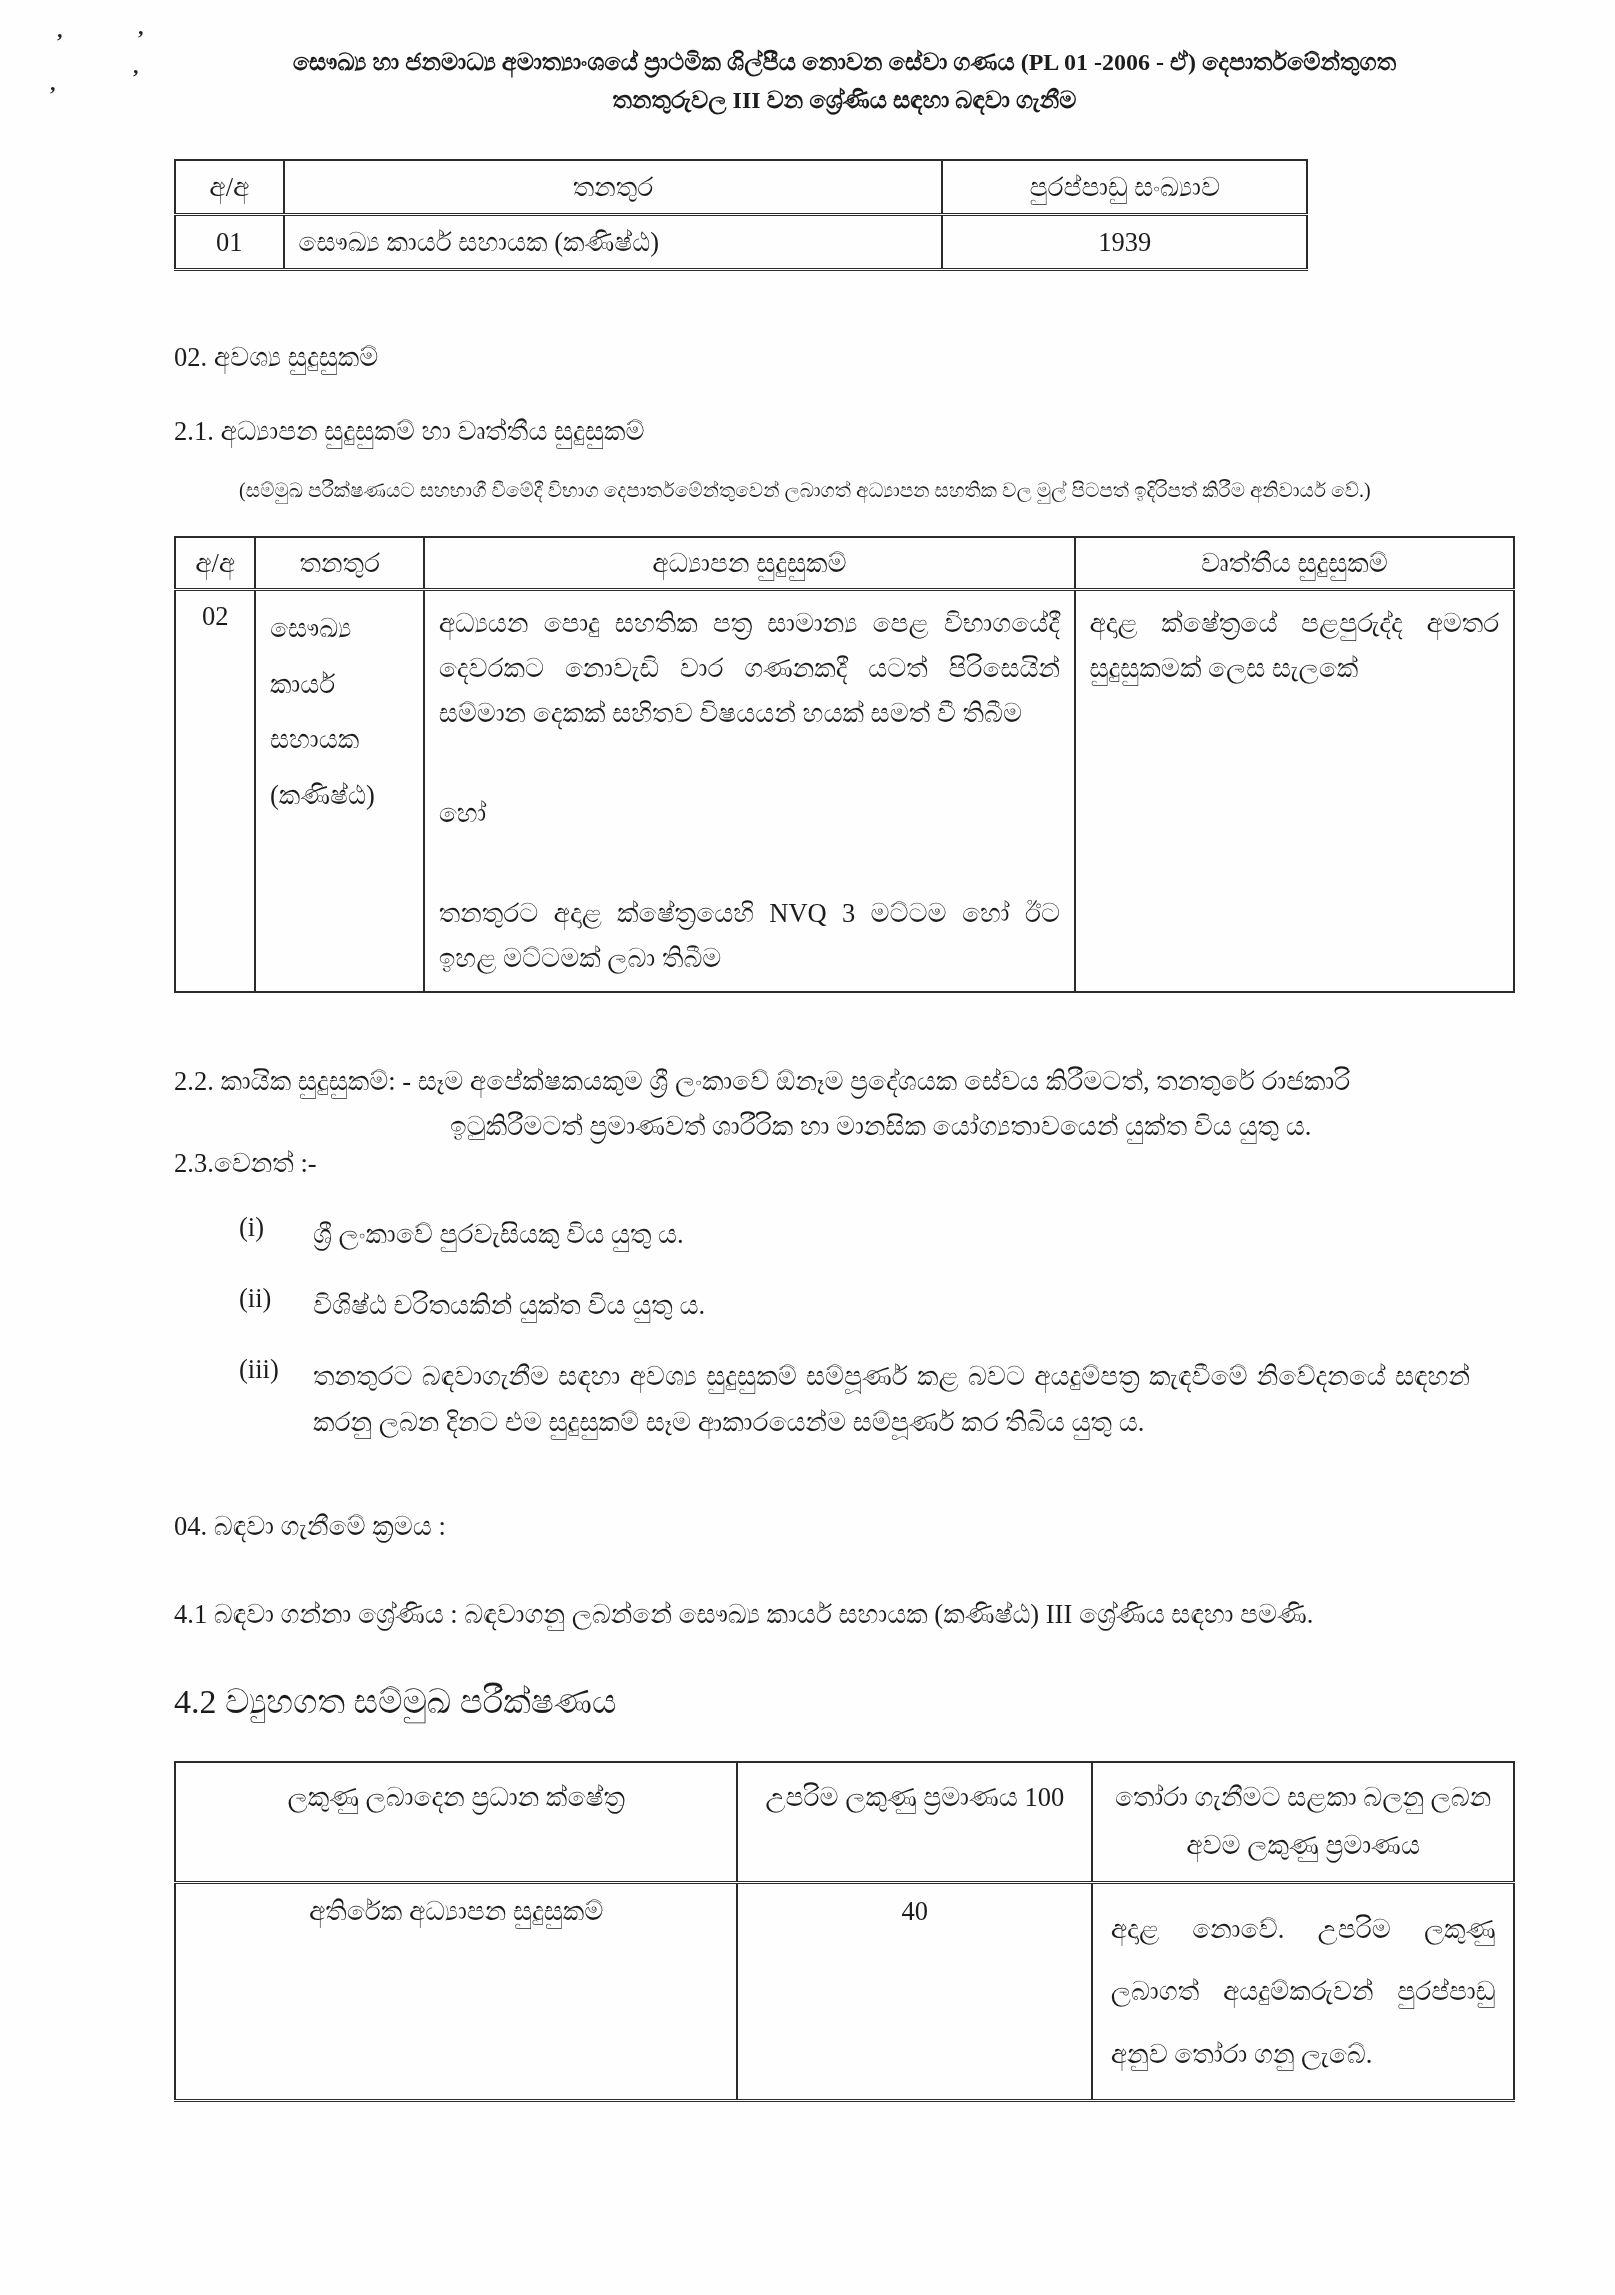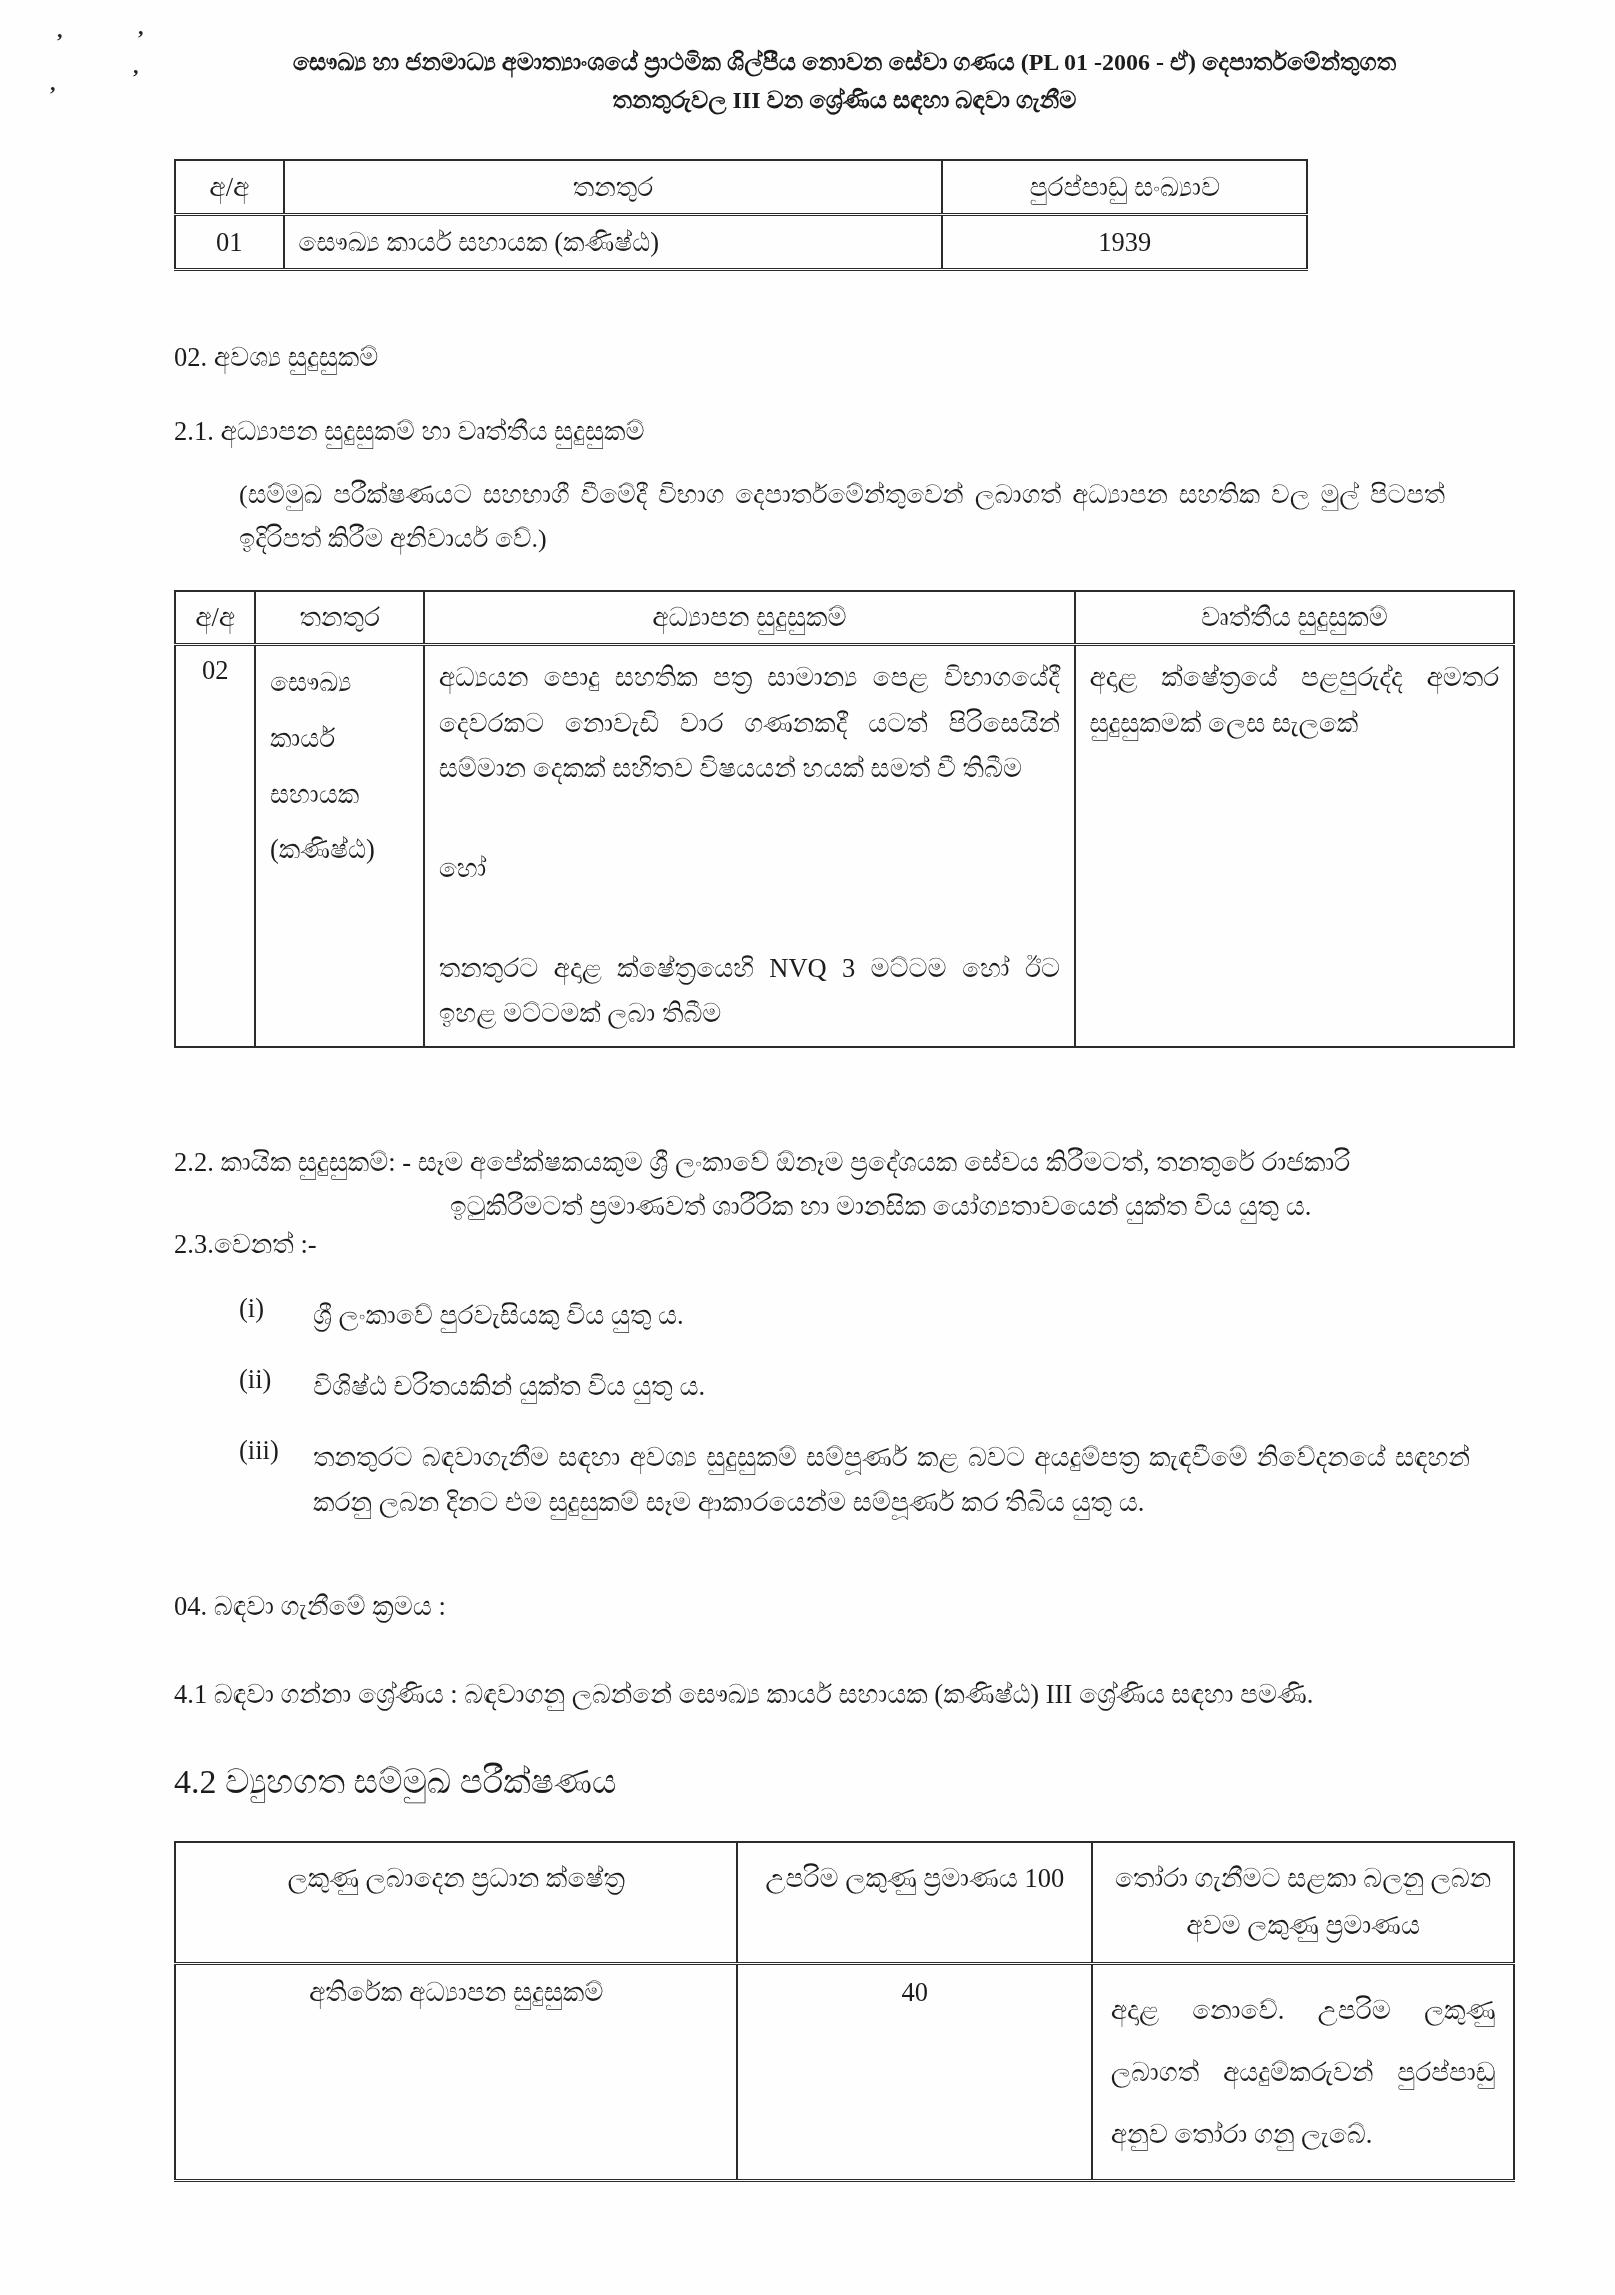--- a/index.html
+++ b/index.html
@@ -52,21 +52,21 @@
   .v-no { width:9.6%; text-align:center; }
   .v-post { width:58.2%; text-align:left; }
   .v-cnt { width:32.2%; text-align:center; }
 
   .h02 { margin-top:71px; font-size:26.5px; }
   .h21 { margin-top:43px; font-size:26.5px; }
   .note21 {
     margin-top:25.5px;
     margin-left:65px;
     width:1206px;
-    font-size:26px;
+    font-size:20px;
     line-height:1.7;
     text-align:justify;
   }
 
   
   .qtable {
     margin-top:29px;
     width:1341px;
     border:2.9px solid #2b2b2b;
   }
@@ -77,21 +77,21 @@
   .q-edu { width:48.6%; }
   .q-pro { width:32.8%; }
   .qtable tbody td { height:361px; }
   .qtable .cell-no { text-align:center; font-size:26.5px; }
   .qtable .cell-post { line-height:2.1; }
   .qtable .cell-edu p { text-align:justify; line-height:1.7; }
   .qtable .cell-edu .or { margin-top:55px; text-align:left; }
   .qtable .cell-edu .p2 { margin-top:55px; }
   .qtable .cell-pro { text-align:justify; line-height:1.7; }
 
-  .s22 { margin-top:92px; font-size:26.5px; line-height:1.68; }
+  .s22 { margin-top:66px; font-size:26.5px; line-height:1.68; }
   .s22 .hang { display:block; margin-left:276px; }
   .h23 { font-size:26.5px; }
   .olist { margin-top:33px; font-size:26.5px; }
   .olist .li { display:flex; margin-top:25.5px; }
   .olist .li .lbl { width:74px; flex:none; margin-left:65px; }
   .olist .li .txt { width:1157px; line-height:1.72; text-align:justify; }
 
   .h03 { margin-top:47px; font-size:26.5px; }
   .h04 { margin-top:65px; font-size:26.5px; }
   .h41 { margin-top:57px; font-size:26.5px; }

